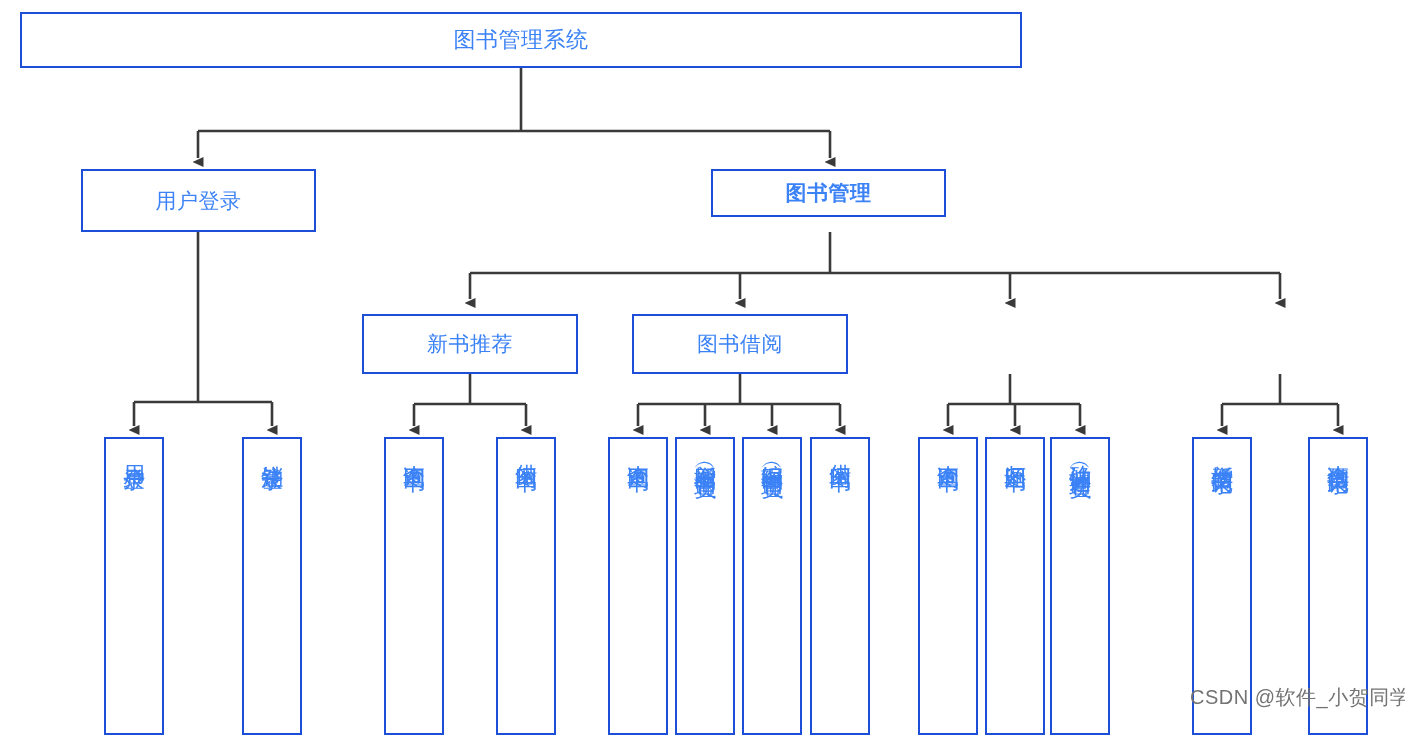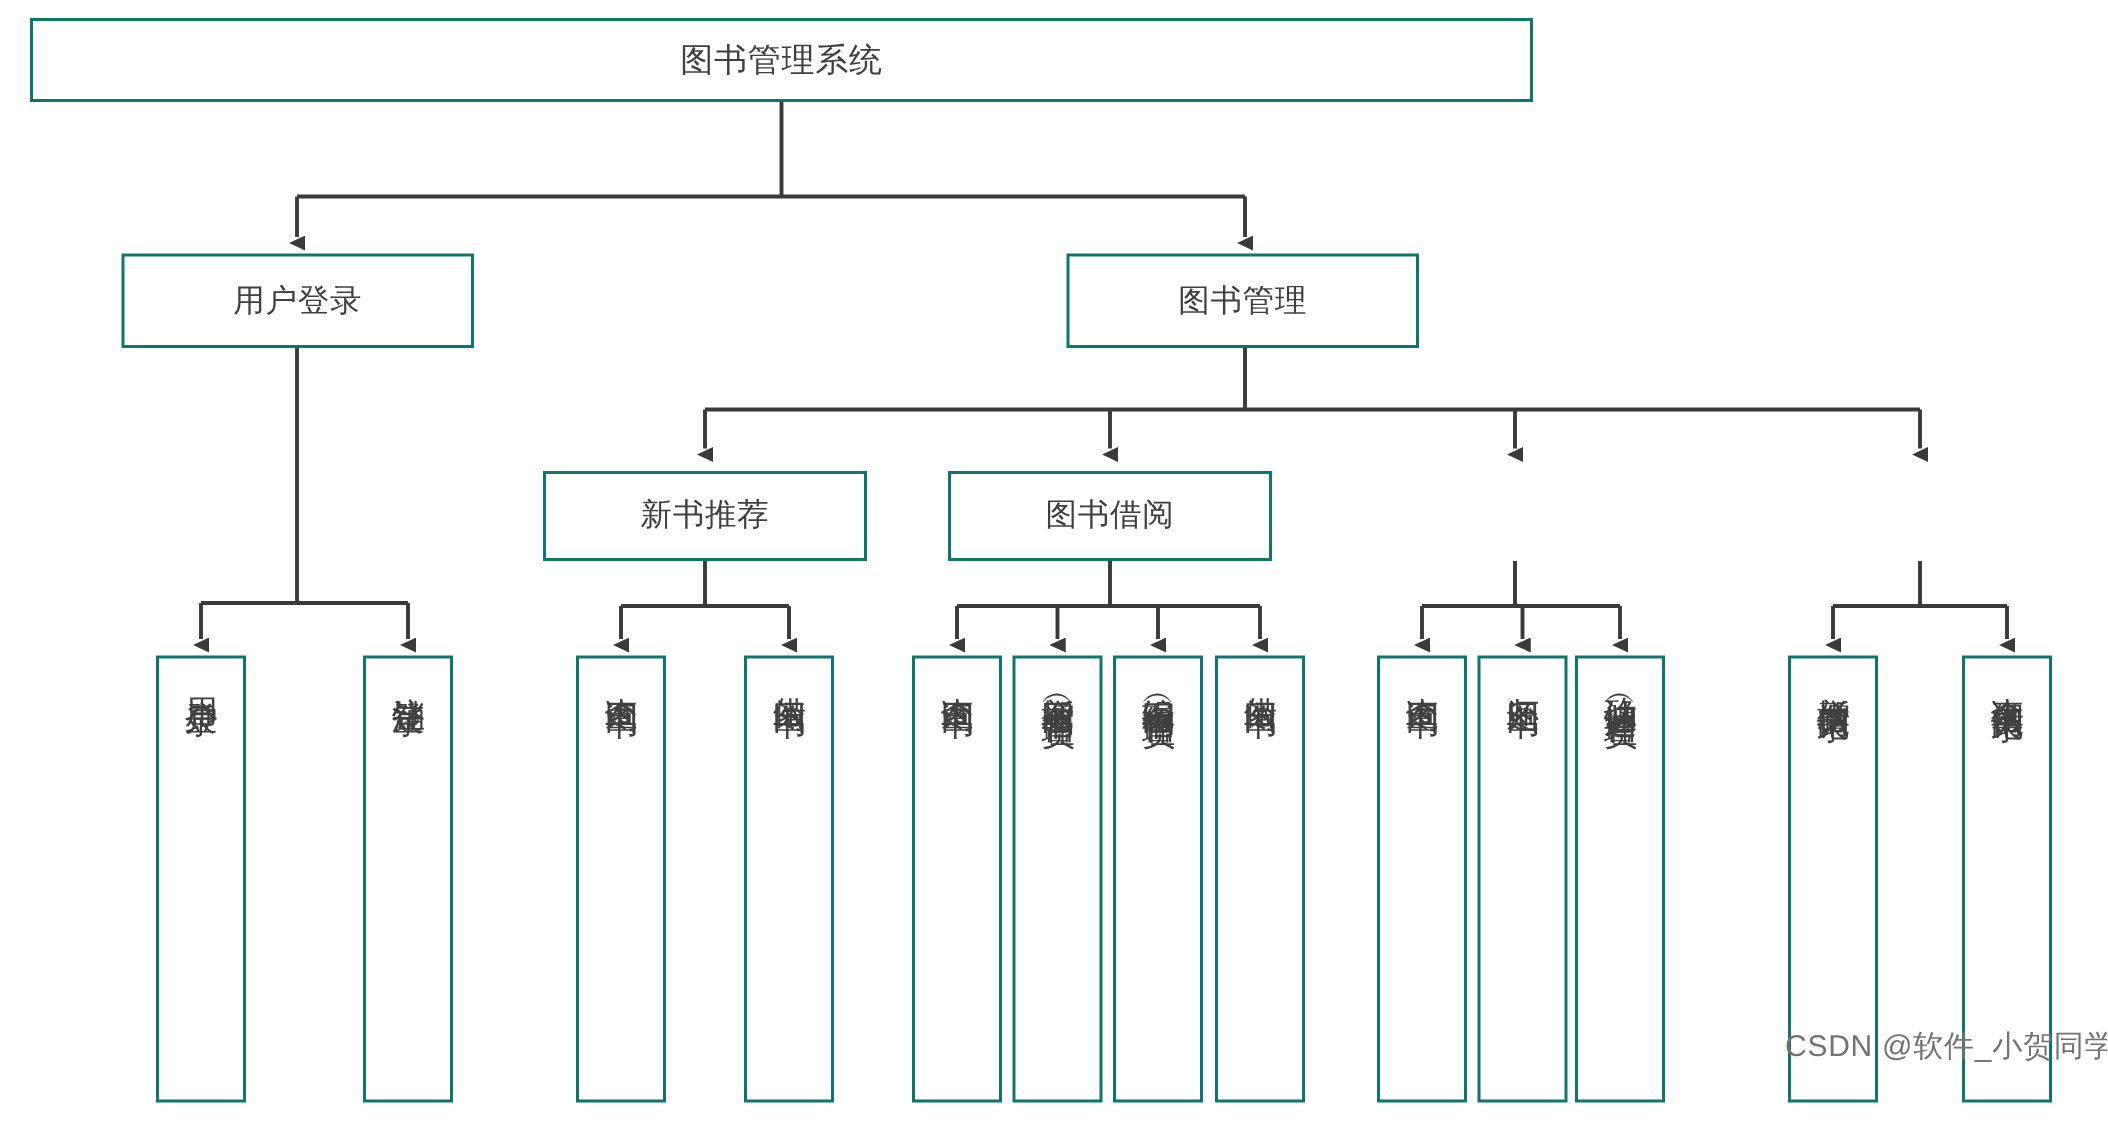--- a/index.html
+++ b/index.html
@@ -23,25 +23,25 @@
     left: 0;
     top: 0;
     width: 1405px;
     height: 747px;
     pointer-events: none;
   }
   .node {
     position: absolute;
     box-sizing: border-box;
     background: #ffffff;
-    border: 2px solid #0f766e;
+    border: 2px solid #1d4ed8;
     display: flex;
     align-items: center;
     justify-content: center;
-    color: #404040;
+    color: #3b82f6;
     z-index: 2;
   }
   .node .label {
     display: block;
     text-align: center;
     letter-spacing: 0.5px;
     line-height: 1.22;
     white-space: nowrap;
   }
   
@@ -133,21 +133,21 @@
     </g>
   </svg>
 
   <div class="node horiz root" style="left:20px; top:12px; width:1002px; height:56px;">
     <span class="label">图书管理系统</span>
   </div>
 
   <div class="node horiz" style="left:81px; top:169px; width:235px; height:63px;">
     <span class="label">用户登录</span>
   </div>
-  <div class="node horiz" style="left:711px; top:169px; width:235px; height:63px;">
+  <div class="node horiz" style="left:711px; top:169px; width:235px; height:48px;font-weight:bold;">
     <span class="label">图书管理</span>
   </div>
 
   <div class="node horiz" style="left:632px; top:314px; width:216px; height:60px;">
     <span class="label">图书借阅</span>
   </div>
   <div class="node horiz" style="left:362px; top:314px; width:216px; height:60px;">
     <span class="label">新书推荐</span>
   </div>
 

